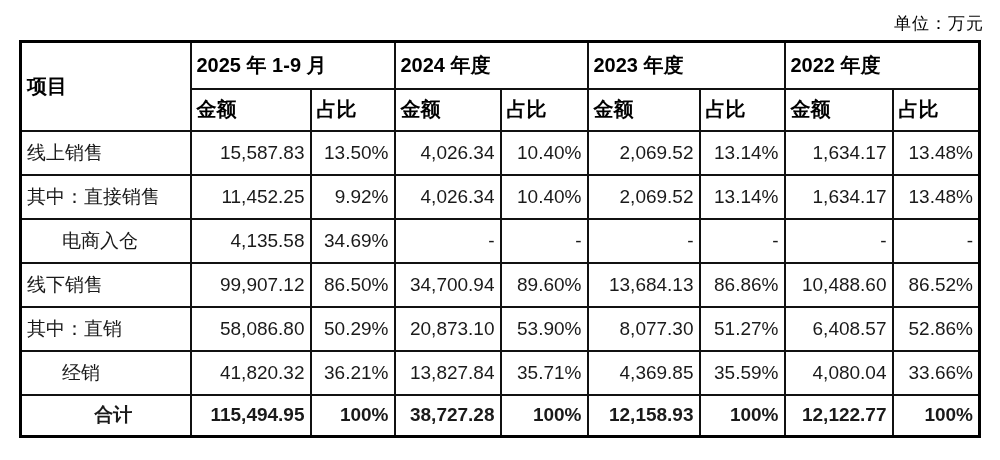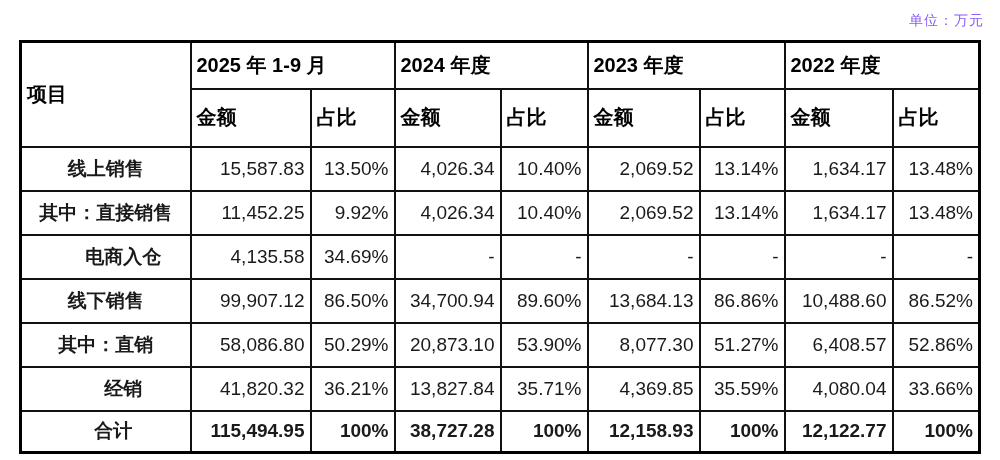--- a/index.html
+++ b/index.html
@@ -8,23 +8,23 @@
     background:#ffffff;
     font-family:"Liberation Sans","DejaVu Sans",sans-serif;
     color:#1a1a1a;
     position:relative;
     overflow:hidden;
   }
   .unit-label{
     position:absolute;
     top:12px;
     right:16px;
-    font-size:14px;
+    font-size:17px;
     letter-spacing:1px;
-    color:#8b5cf6;
+    color:#000000;
   }
   table.fin{
     position:absolute;
     left:19px;
     top:40px;
     border-collapse:collapse;
     table-layout:fixed;
     border:3px solid #000;
     font-size:19px;
   }
@@ -35,24 +35,24 @@
     white-space:nowrap;
     overflow:hidden;
   }
   table.fin th{
     font-weight:bold;
     font-size:20px;
     text-align:left;
     color:#000;
   }
   tr.hdr1{height:47px;}
-  tr.hdr2{height:58px;}
+  tr.hdr2{height:42px;}
   tr.datarow{height:44px;}
   tr.total-row{height:42px;}
-  td.lbl{text-align:center;padding-left:7px;font-weight:bold;}
+  td.lbl{text-align:left;padding-left:7px;}
   td.lbl.indent{padding-left:40px;}
   td.lbl.center{text-align:center;padding-left:20px;}
   td.num{text-align:right;padding-right:6px;}
   tr.total-row td{font-weight:bold;}
 </style>
 </head>
 <body>
 
 <div class="unit-label">单位：万元</div>
 

